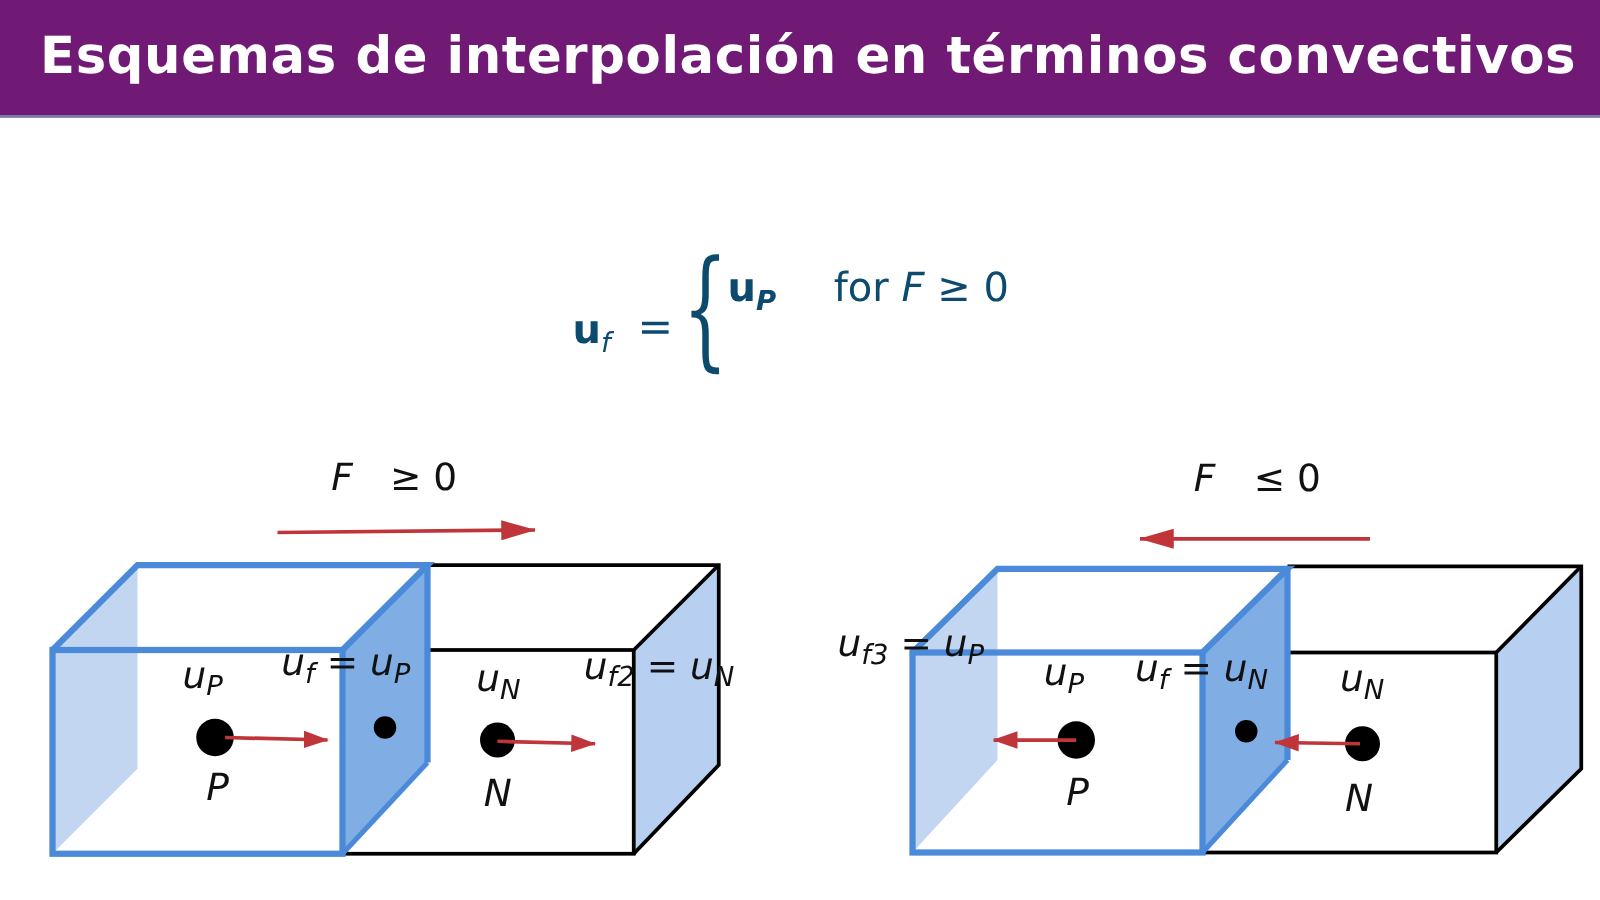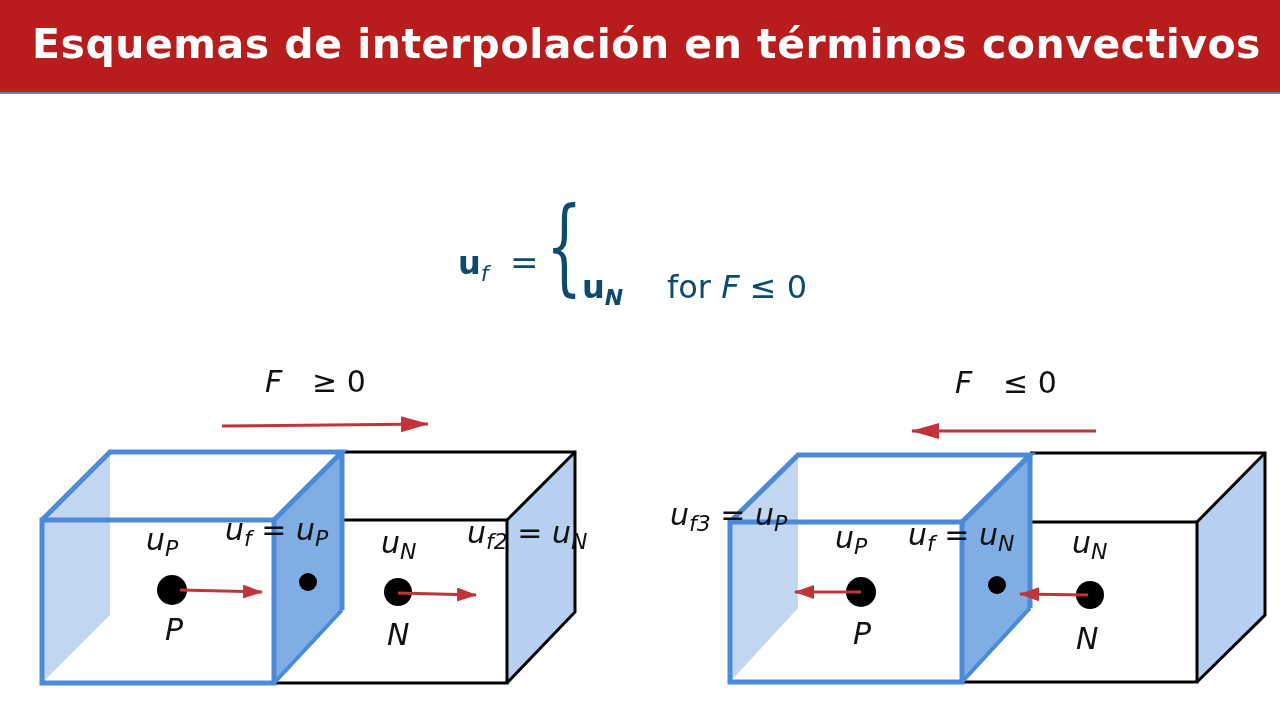--- a/index.html
+++ b/index.html
@@ -1,17 +1,17 @@
 <!DOCTYPE html>
 <html><head>
 <meta charset="utf-8">
 <style>
   html, body { margin:0; padding:0; }
   body { width:1280px; height:720px; background:#ffffff; position:relative; overflow:hidden; font-family:"DejaVu Sans", sans-serif; }
-  .header { position:absolute; left:0; top:0; width:1280px; height:94px; background:#b91c1c; border-bottom:2px solid #6f7fa8; box-sizing:border-box; }
+  .header { position:absolute; left:0; top:0; width:1280px; height:94px; background:#701a75; border-bottom:2px solid #6f7fa8; box-sizing:border-box; }
   .title { position:absolute; left:32px; top:20px; color:#ffffff; font-family:"DejaVu Sans", sans-serif; font-weight:bold; font-size:41px; letter-spacing:0.5px; white-space:nowrap; }
   .eq { position:absolute; left:458px; top:208px; width:380px; height:115px; font-family:"DejaVu Sans", sans-serif; color:#0c4a6e; }
   .eq .lhs { position:absolute; left:0; top:36px; font-size:32px; }
   .eq .lhs b { font-weight:bold; }
   .eq sub { font-size:22px; font-style:italic; }
   .eq .equals { position:absolute; left:52px; top:34px; font-size:34px; }
   .eq .brace { position:absolute; left:88px; top:-14px; font-size:104px; font-weight:100; line-height:1; transform:scaleX(0.55); transform-origin:left top; font-family:"DejaVu Serif", serif; }
   .eq .row { position:absolute; left:124px; font-size:32px; white-space:nowrap; }
   .eq .row.r1 { top:3px; }
   .eq .row.r2 { top:60px; }
@@ -25,22 +25,22 @@
 <body>
 
 <div class="header">
   <div class="title">Esquemas de interpolación en términos convectivos</div>
 </div>
 
 <div class="eq">
   <div class="lhs"><b>u</b><sub>f</sub></div>
   <div class="equals">=</div>
   <div class="brace">{</div>
-  <div class="row r2">
-    <span class="v"><span>u</span><sub>N</sub></span><span>for </span><i>F</i><span> ≤ 0</span>
+  <div class="row r1">
+    <span class="v"><span>u</span><sub>P</sub></span><span>for </span><i>F</i><span> ≥ 0</span>
   </div>
 </div>
 
 <svg width="1280" height="720" viewBox="0 0 1280 720">
   <defs>
     <marker id="ah" markerWidth="10" markerHeight="8" refX="9" refY="4" orient="auto" markerUnits="userSpaceOnUse">
       <path d="M0,0 L10,4 L0,8 Z" fill="#c0353a"></path>
     </marker>
     <marker id="ahs" markerWidth="20" markerHeight="14" refX="19" refY="7" orient="auto" markerUnits="userSpaceOnUse">
       <path d="M0,0 L20,7 L0,14 Z" fill="#c0353a"></path>

